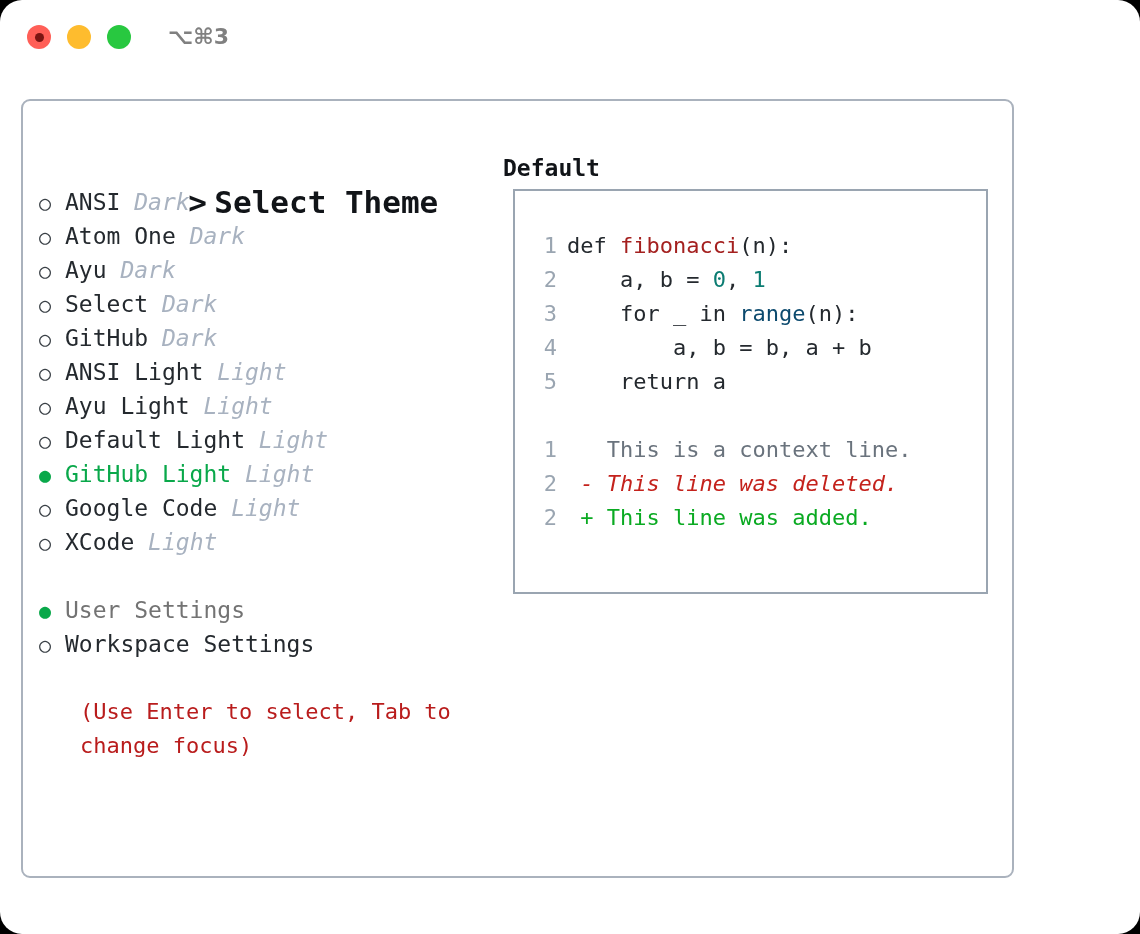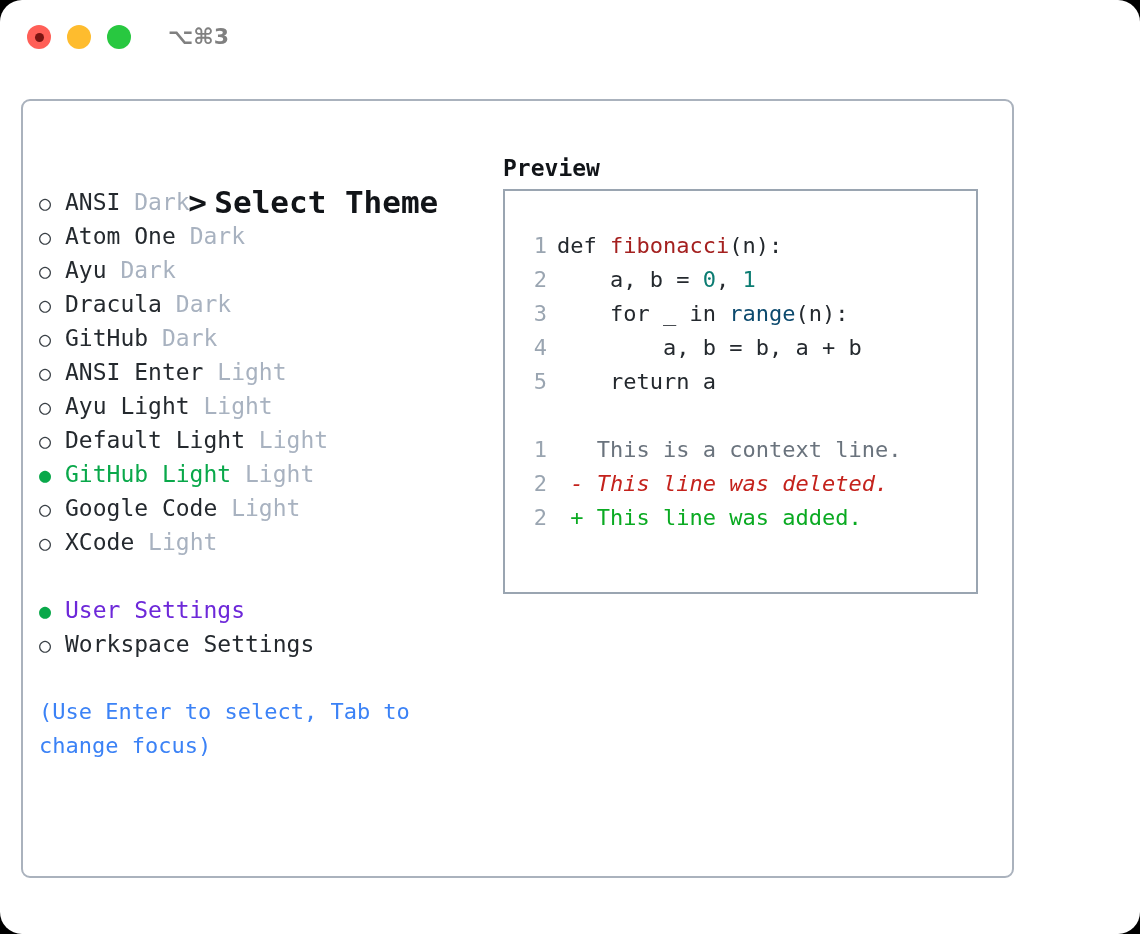--- a/index.html
+++ b/index.html
@@ -116,57 +116,60 @@
     width: 26px;
     color: #3a4046;
     font-size: 20px;
   }
   .bullet.on { color: #09a84a; }
 
   .theme-name { color: #24292e; margin-top: 16px; }
   .theme-row.selected .theme-name { color: #09a84a; }
   .theme-tag {
     color: #a8b2c0;
+    font-style: italic;
   }
 
   .spacer-row { height: 34px; }
 
   #apply-to-header {
     font-weight: 700;
     color: #111418;
     padding-left: 26px;
   }
   .apply-name { color: #24292e; }
-  .apply-row.selected .apply-name { color: #6d28d9; }
+  .apply-row.selected .apply-name { color: #737373; }
 
   #hint {
     margin-top: 34px;
     font-size: 22px;
     line-height: 34px;
-    color: #3b82f6;
+    color: #b91c1c;
     width: 420px;
     white-space: normal;
+    margin-left: 41px;
   }
 
   
   #preview-column {
     position: absolute;
     left: 480px;
     top: 50px;
     width: 500px;
   }
   #preview-header {
     font-size: 23px;
     font-weight: 700;
     color: #111418;
     line-height: 34px;
     margin-bottom: 4px;
     white-space: pre;
   }
   #preview-box {
+    margin-left: 10px;
     width: 475px;
     height: 405px;
     border: 2px solid #9aa5b1;
     box-sizing: border-box;
     background: #ffffff;
     padding: 38px 0 0 0;
   }
   .code-line {
     height: 34px;
     line-height: 34px;
@@ -212,43 +215,43 @@
     <div id="theme-column">
 
       <div class="row" id="select-theme-header">
         <span class="caret">&gt;</span><span>Select Theme</span>
       </div>
 
       <div id="theme-list">
           <div class="row theme-row"><span class="bullet">○</span><span class="theme-name">ANSI</span><span class="theme-tag"> Dark</span></div>
           <div class="row theme-row"><span class="bullet">○</span><span class="theme-name">Atom One</span><span class="theme-tag"> Dark</span></div>
           <div class="row theme-row"><span class="bullet">○</span><span class="theme-name">Ayu</span><span class="theme-tag"> Dark</span></div>
-          <div class="row theme-row"><span class="bullet">○</span><span class="theme-name">Dracula</span><span class="theme-tag"> Dark</span></div>
+          <div class="row theme-row"><span class="bullet">○</span><span class="theme-name">Select</span><span class="theme-tag"> Dark</span></div>
           <div class="row theme-row"><span class="bullet">○</span><span class="theme-name">GitHub</span><span class="theme-tag"> Dark</span></div>
-          <div class="row theme-row"><span class="bullet">○</span><span class="theme-name">ANSI Enter</span><span class="theme-tag"> Light</span></div>
+          <div class="row theme-row"><span class="bullet">○</span><span class="theme-name">ANSI Light</span><span class="theme-tag"> Light</span></div>
           <div class="row theme-row"><span class="bullet">○</span><span class="theme-name">Ayu Light</span><span class="theme-tag"> Light</span></div>
           <div class="row theme-row"><span class="bullet">○</span><span class="theme-name">Default Light</span><span class="theme-tag"> Light</span></div>
           <div class="row theme-row selected"><span class="bullet on">●</span><span class="theme-name">GitHub Light</span><span class="theme-tag"> Light</span></div>
           <div class="row theme-row"><span class="bullet">○</span><span class="theme-name">Google Code</span><span class="theme-tag"> Light</span></div>
           <div class="row theme-row"><span class="bullet">○</span><span class="theme-name">XCode</span><span class="theme-tag"> Light</span></div>
         </div>
 
       <div class="spacer-row"></div>
 
 
       <div id="apply-list">
           <div class="row apply-row selected"><span class="bullet on">●</span><span class="apply-name">User Settings</span></div>
           <div class="row apply-row"><span class="bullet">○</span><span class="apply-name">Workspace Settings</span></div>
         </div>
 
       <div id="hint">(Use Enter to select, Tab to change focus)</div>
     </div>
 
     <div id="preview-column">
-      <div id="preview-header">Preview</div>
+      <div id="preview-header">Default</div>
       <div id="preview-box">
         <div id="code-block">
             <div class="code-line"><span class="lineno">1</span><span class="tok-plain">def </span><span class="tok-func">fibonacci</span><span class="tok-plain">(n):</span></div>
             <div class="code-line"><span class="lineno">2</span><span class="tok-plain">    a, b = </span><span class="tok-num">0</span><span class="tok-plain">, </span><span class="tok-num">1</span></div>
             <div class="code-line"><span class="lineno">3</span><span class="tok-plain">    for _ in </span><span class="tok-call">range</span><span class="tok-plain">(n):</span></div>
             <div class="code-line"><span class="lineno">4</span><span class="tok-plain">        a, b = b, a + b</span></div>
             <div class="code-line"><span class="lineno">5</span><span class="tok-plain">    return a</span></div>
           </div>
         <div class="diff-gap"></div>
         <div id="diff-block">

